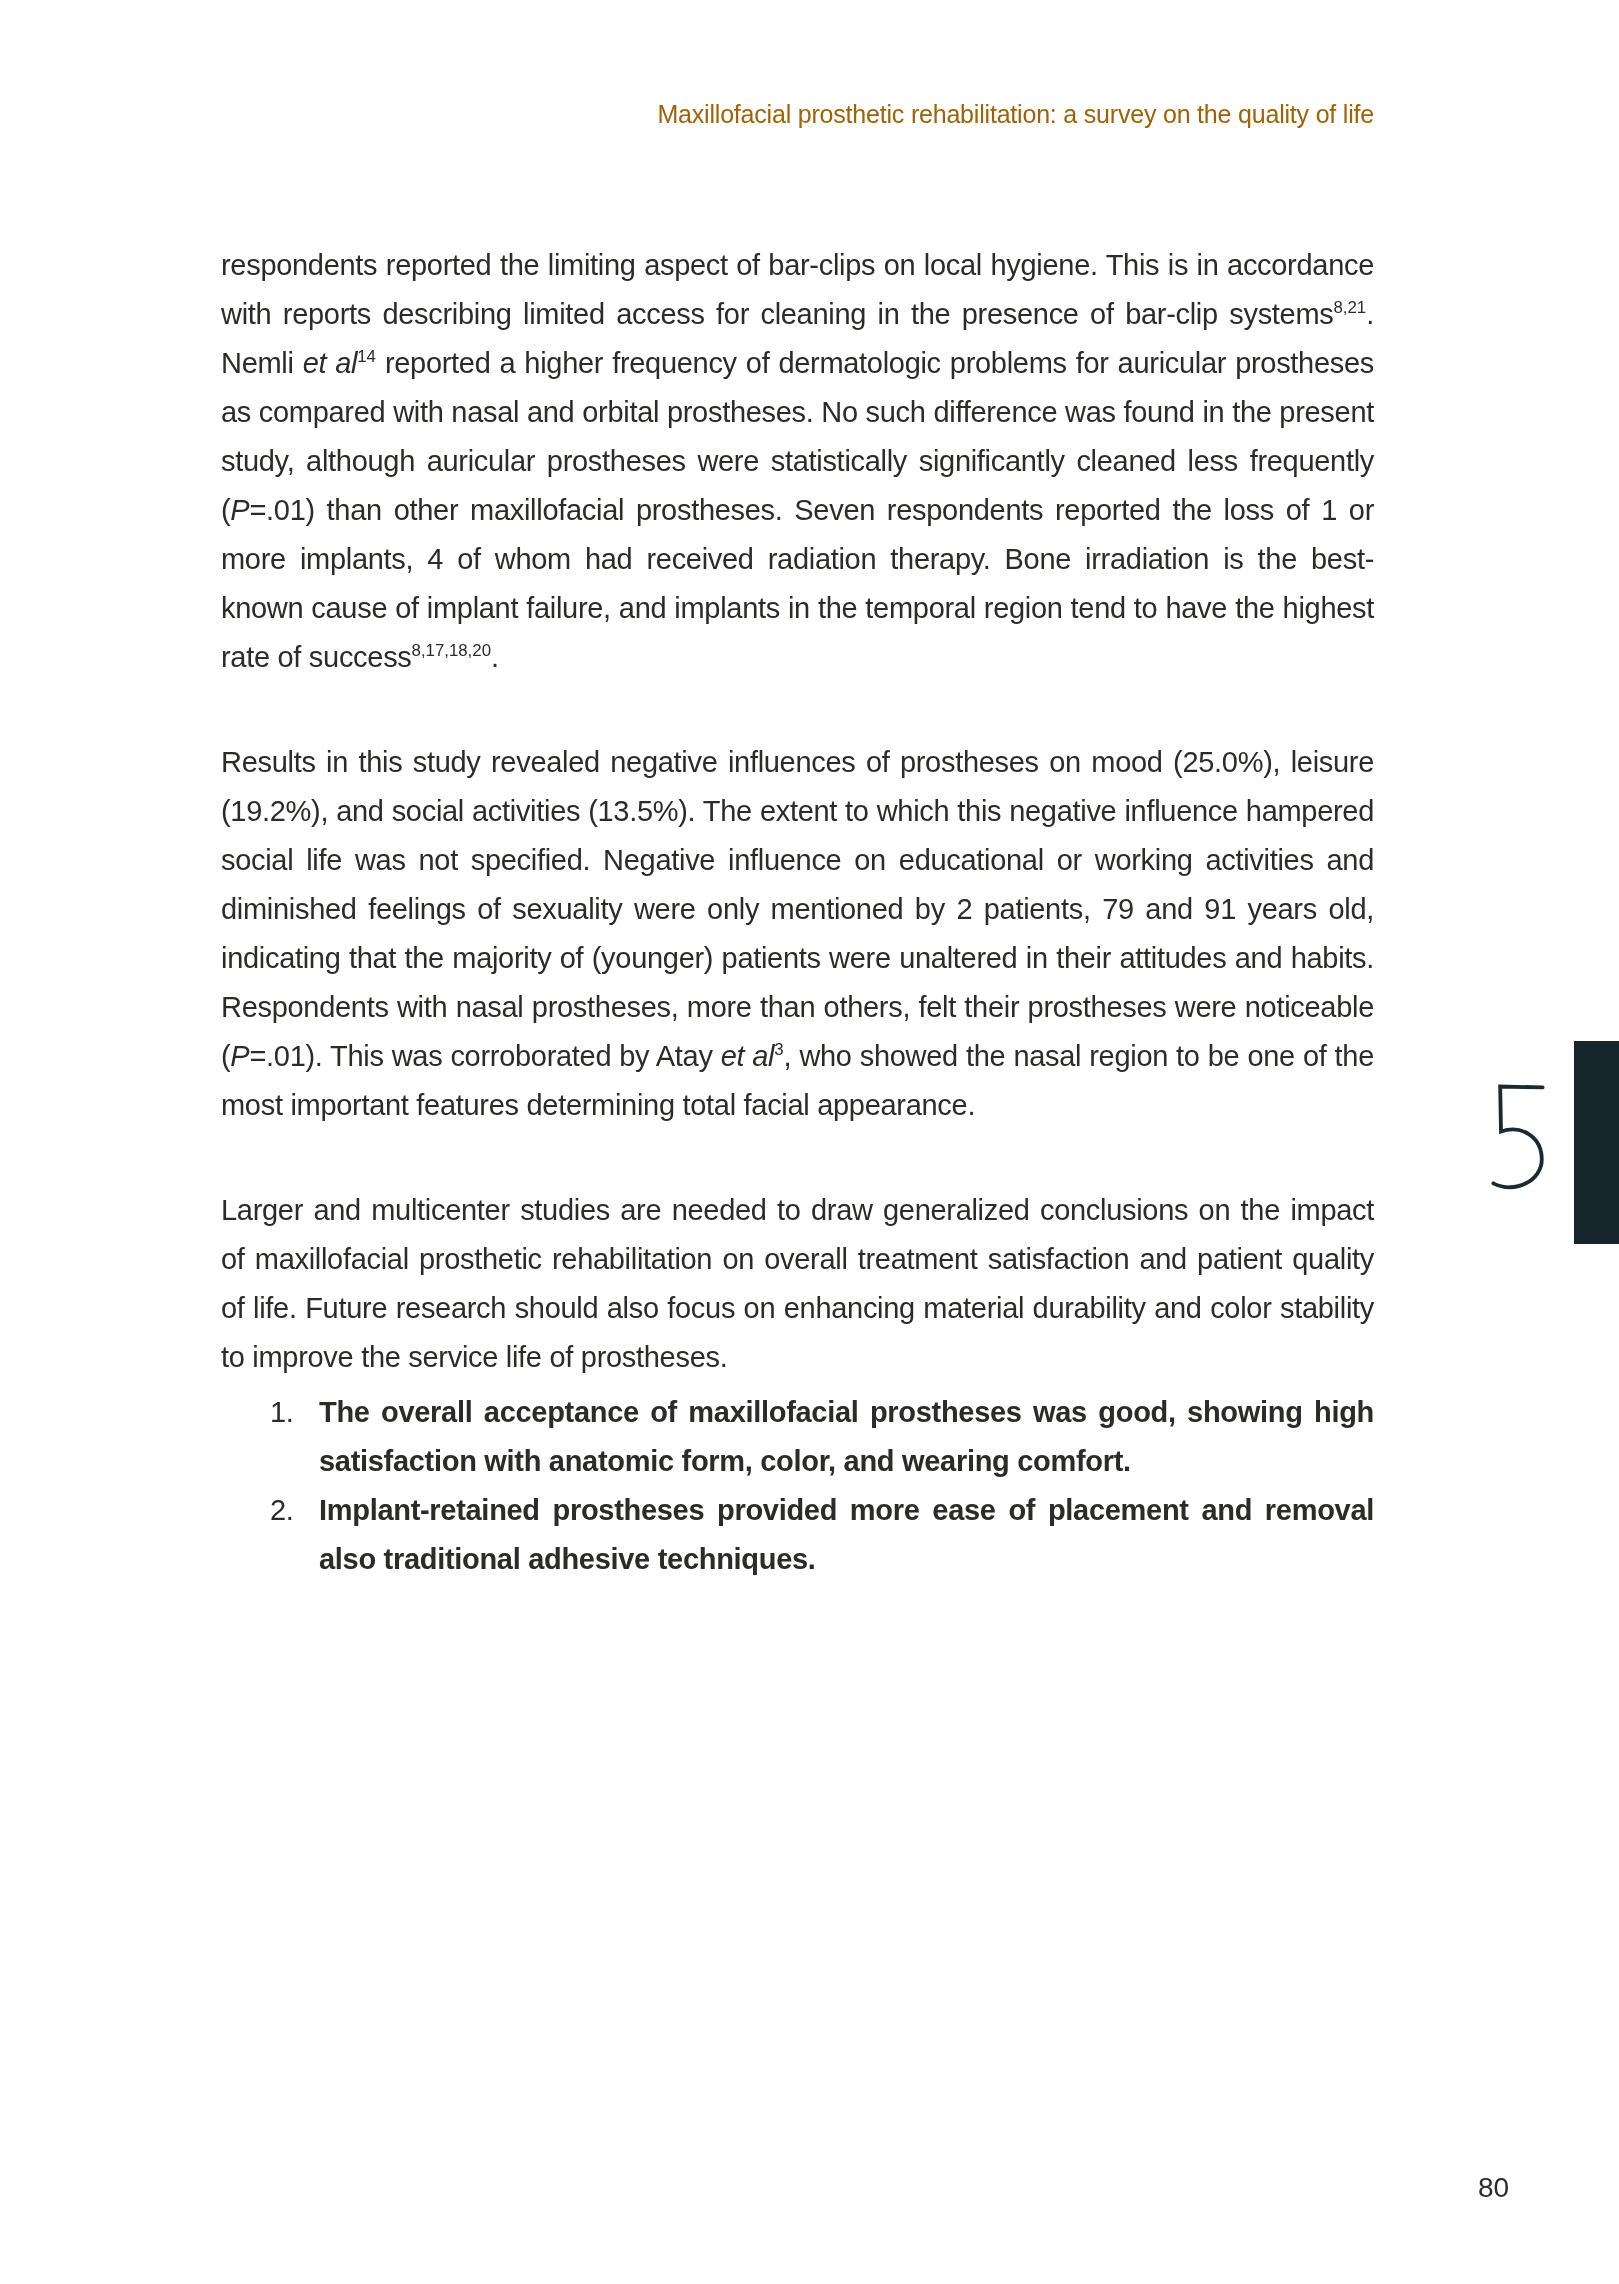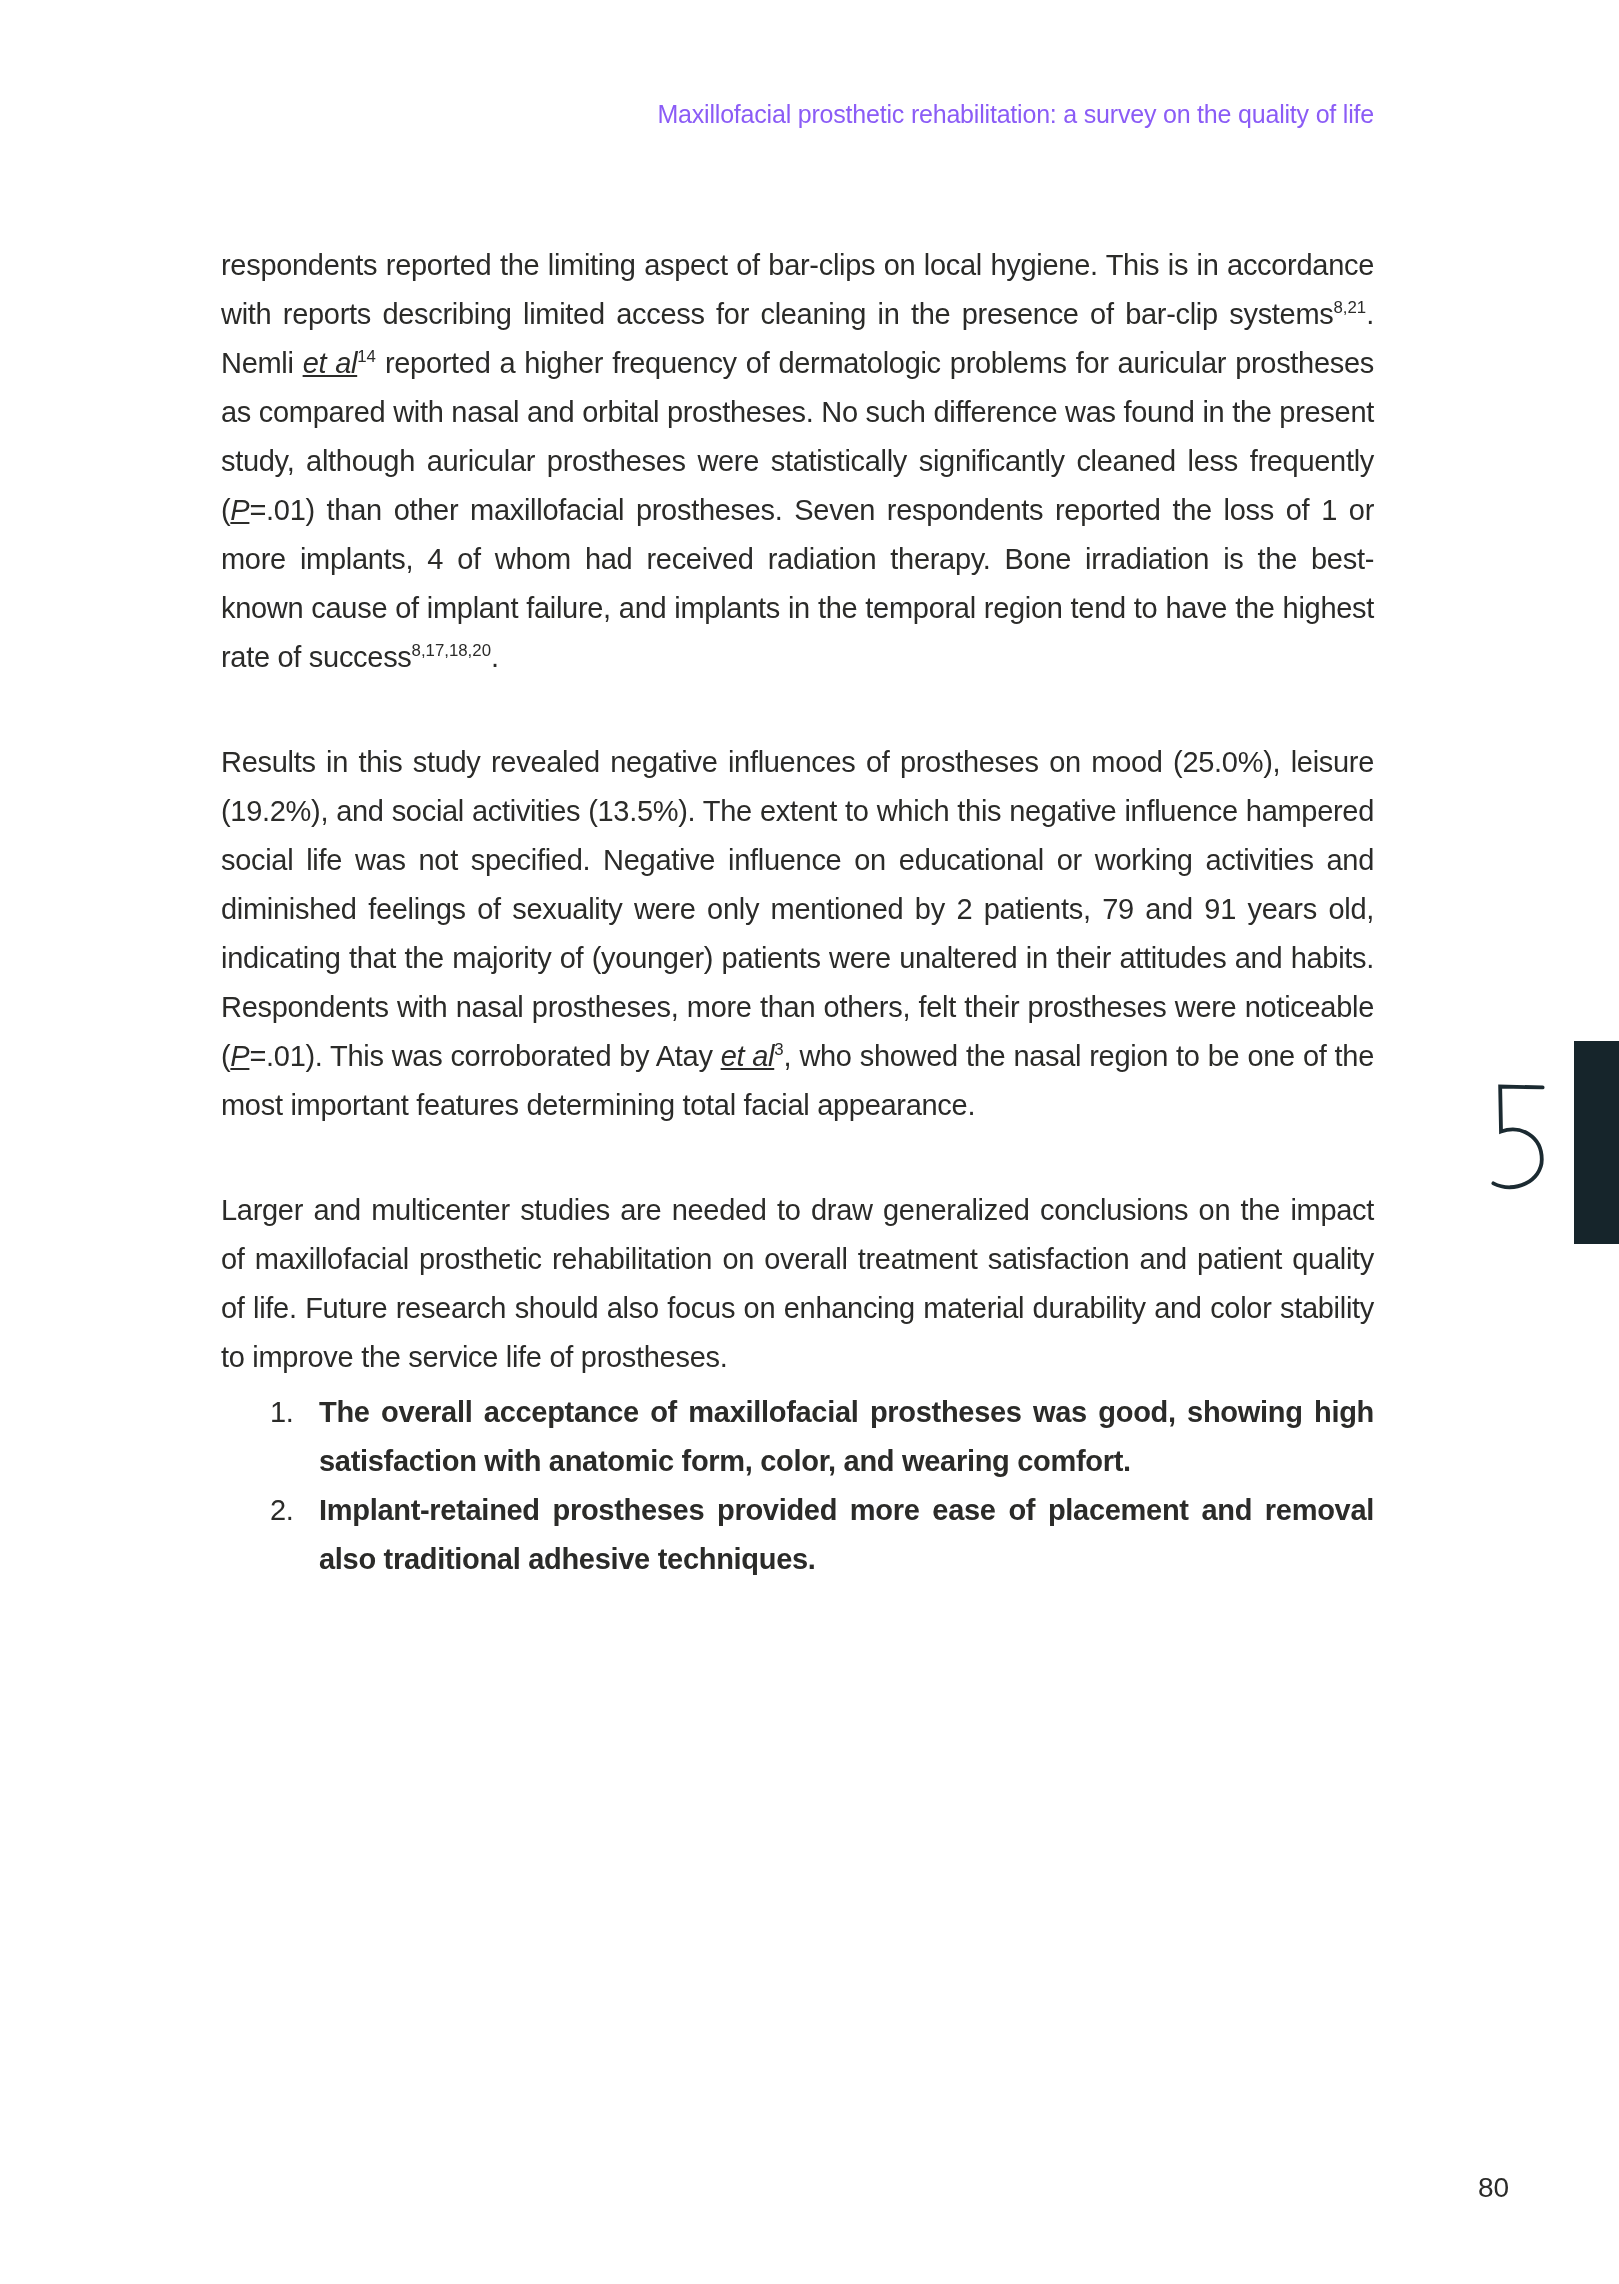--- a/index.html
+++ b/index.html
@@ -6,35 +6,35 @@
   body{
     width:1619px;height:2284px;position:relative;background:#ffffff;
     font-family:"Liberation Sans",sans-serif;
     -webkit-font-smoothing:antialiased;
   }
   .page{position:absolute;inset:0;overflow:hidden;}
 
   .running-header{
     position:absolute;left:221px;top:99px;width:1153px;
     text-align:right;font-size:25px;line-height:30px;
-    color:#8b5cf6;letter-spacing:-0.2px;
+    color:#a16207;letter-spacing:-0.2px;
   }
 
   .body-col{
     position:absolute;left:221px;top:241px;width:1153px;
     color:#2b2b29;
   }
   .body-col p.para{
     margin:0 0 56px 0;
     font-size:29px;line-height:49px;letter-spacing:-0.3px;
     text-align:justify;
   }
   .body-col p.para:last-of-type{margin-bottom:0;}
   sup{font-size:58%;line-height:0;vertical-align:super;letter-spacing:0;}
-  .it{font-style:italic;text-decoration:underline;}
+  .it{font-style:italic;}
 
   .conclusions-heading{
     margin:114px 0 0 0;
     font-size:40px;line-height:47px;font-weight:bold;
     color:#1b2a31;letter-spacing:-0.8px;
   }
   .conclusions-intro{
     margin:67px 0 0 0;
     font-size:29px;line-height:49px;letter-spacing:-0.3px;
   }

